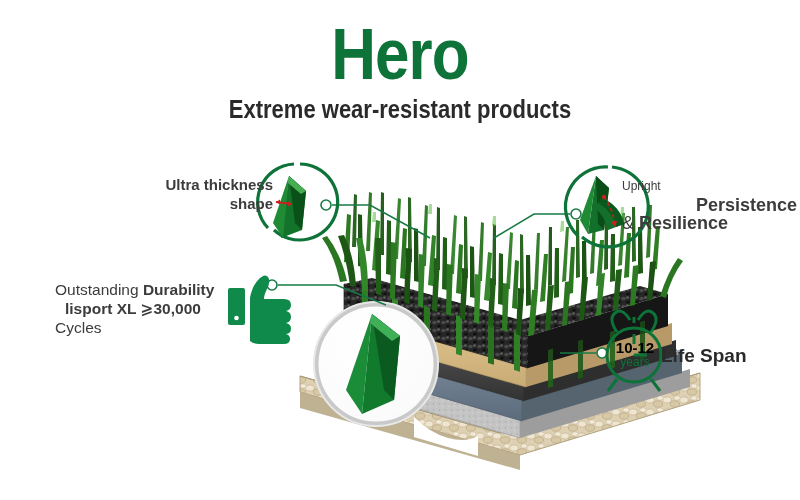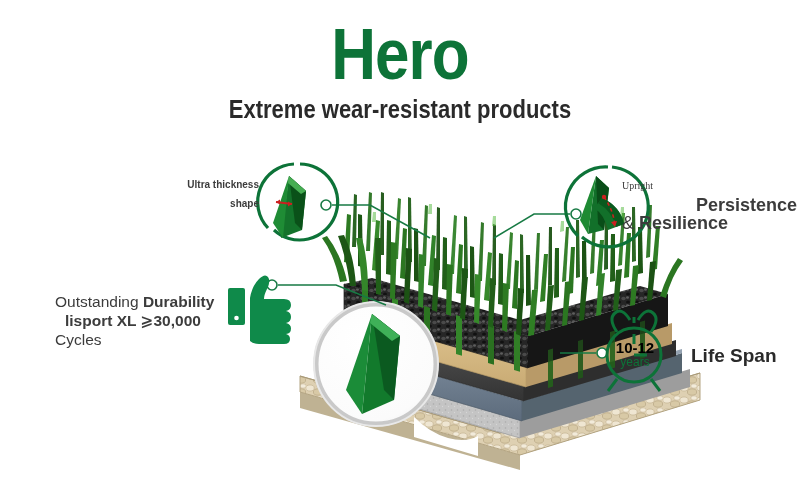--- a/index.html
+++ b/index.html
@@ -14,31 +14,31 @@
   .subtitle{position:absolute;left:0;top:95px;width:800px;text-align:center;
             font-size:25px;line-height:28px;font-weight:bold;color:#2a2a2a;
             transform:scaleX(.88);transform-origin:center top;}
 
   
   .callout{position:absolute;color:#3c3c3c;}
   .callout .ln{white-space:nowrap;}
   .lt{font-weight:normal;}
   .bd{font-weight:bold;}
 
-  #co-thickness{left:104px;top:176px;width:155px;text-align:right;
-                font-size:10px;line-height:18.5px;}
-  #co-durability{left:55px;top:292px;width:185px;text-align:left;
+  #co-thickness{left:118px;top:176px;width:155px;text-align:right;
+                font-size:15px;line-height:18.5px;}
+  #co-durability{left:55px;top:280px;width:185px;text-align:left;
                  font-size:15.5px;line-height:19px;}
   #co-durability .l2{padding-left:10px;}
   #co-upright{left:622px;top:177px;width:175px;text-align:left;
               font-size:15px;line-height:18.5px;}
-  #co-upright .l1{font-size:10px;font-family:Liberation Serif, serif;}
+  #co-upright .l1{font-size:12px;}
   #co-upright .l2{font-size:18px;font-weight:bold;text-align:right;}
   #co-upright .l3{font-size:18px;}
-  #co-lifespan{left:661px;top:345px;font-size:19px;font-weight:bold;color:#2a2a2a;margin-left:30px;}
+  #co-lifespan{left:661px;top:345px;font-size:19px;font-weight:bold;color:#2a2a2a;}
 
   
   .layer{position:absolute;left:0;top:0;width:800px;height:500px;}
   svg{display:block;overflow:visible;}
 </style>
 </head>
 <body>
 
 <div id="stage">
 

